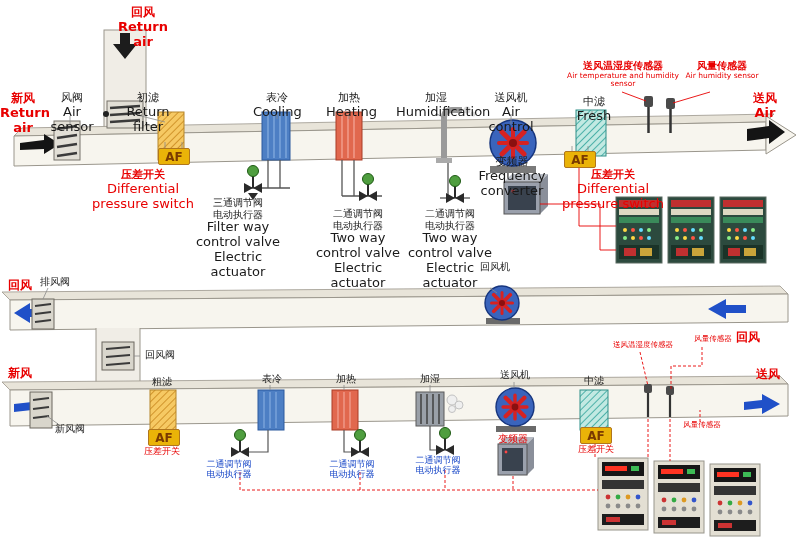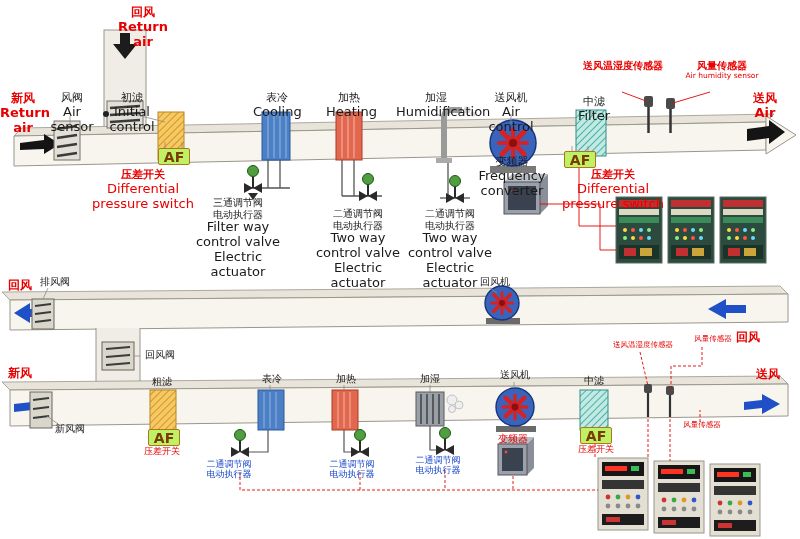--- a/index.html
+++ b/index.html
@@ -11,21 +11,21 @@
   .zh{font-size:11px}
   .zh-lg{font-size:12px}
   .zh-sm{font-size:10px}
   .en{font-size:13px}
   .en-xs{font-size:7.5px}
   .sm{font-size:9px}
   .xs{font-size:7.5px}
   .red{color:#e80000}
   .blue{color:#1a49c8}
   .b{font-weight:bold}
-  .afbox{position:absolute;width:30px;height:15px;background:#bef264;border:1px solid #b0761d;border-radius:2px;color:#7a3a00;font-size:14px;font-weight:bold;display:flex;align-items:center;justify-content:center}
+  .afbox{position:absolute;width:30px;height:15px;background:#eab308;border:1px solid #b0761d;border-radius:2px;color:#7a3a00;font-size:12px;font-weight:bold;display:flex;align-items:center;justify-content:center}
 </style>
 </head>
 <body>
 
 <div class="stage">
 
 <svg class="bg" width="800" height="539" viewBox="0 0 800 539">
  <defs>
   <pattern id="hatchO" width="5" height="5" patternUnits="userSpaceOnUse" patternTransform="rotate(45)">
     <rect width="5" height="5" fill="#f6c963"></rect>
@@ -339,50 +339,51 @@
   <span class="en red b">Return air</span>
 </div>
 <div class="lbl" style="left:0px;top:92px;width:46px">
   <span class="zh-lg red b">新风</span>
   <span class="en red b">Return air</span>
 </div>
 <div class="lbl" style="left:50px;top:92px;width:44px">
   <span class="zh">风阀</span>
   <span class="en">Air sensor</span>
 </div>
-<div class="lbl" style="left:100px;top:92px;width:64px">
+<div class="lbl" style="left:116px;top:92px;width:64px">
   <span class="zh">初滤</span>
-  <span class="en">Initial control</span>
+  <span class="en">Return filter</span>
 </div>
 <div class="lbl" style="left:253px;top:92px;width:48px">
   <span class="zh">表冷</span>
   <span class="en">Cooling</span>
 </div>
 <div class="lbl" style="left:326px;top:92px;width:46px">
   <span class="zh">加热</span>
   <span class="en">Heating</span>
 </div>
 <div class="lbl" style="left:396px;top:92px;width:80px">
   <span class="zh">加湿</span>
   <span class="en">Humidification</span>
 </div>
 <div class="lbl" style="left:483px;top:92px;width:56px">
   <span class="zh">送风机</span>
   <span class="en">Air control</span>
 </div>
 <div class="lbl" style="left:572px;top:96px;width:44px">
   <span class="zh">中滤</span>
-  <span class="en">Filter</span>
+  <span class="en">Fresh</span>
 </div>
 <div class="lbl" style="left:742px;top:92px;width:46px">
   <span class="zh-lg red b">送风</span>
   <span class="en red b">Air</span>
 </div>
 <div class="lbl" style="left:560px;top:60px;width:126px">
   <span class="zh-sm red b">送风温湿度传感器</span>
+  <span class="en-xs red">Air temperature and humidity sensor</span>
 </div>
 <div class="lbl" style="left:678px;top:60px;width:88px">
   <span class="zh-sm red b">风量传感器</span>
   <span class="en-xs red">Air humidity sensor</span>
 </div>
 <div class="lbl" style="left:84px;top:169px;width:118px">
   <span class="zh red b">压差开关</span>
   <span class="en red">Differential pressure switch</span>
 </div>
 <div class="lbl" style="left:554px;top:169px;width:118px">
@@ -417,21 +418,21 @@
 <div class="afbox" style="left:564px;top:151px">
       <span>AF</span>
     </div>
 
 <div class="lbl" style="left:2px;top:279px;width:36px">
   <span class="zh-lg red b">回风</span>
 </div>
 <div class="lbl" style="left:32px;top:276px;width:46px">
   <span class="zh-sm">排风阀</span>
 </div>
-<div class="lbl" style="left:470px;top:276px;width:50px">
+<div class="lbl" style="left:470px;top:261px;width:50px">
   <span class="zh-sm">回风机</span>
 </div>
 <div class="lbl" style="left:729px;top:331px;width:38px">
   <span class="zh-lg red b">回风</span>
 </div>
 <div class="lbl" style="left:2px;top:367px;width:36px">
   <span class="zh-lg red b">新风</span>
 </div>
 <div class="lbl" style="left:136px;top:349px;width:48px">
   <span class="zh-sm">回风阀</span>

